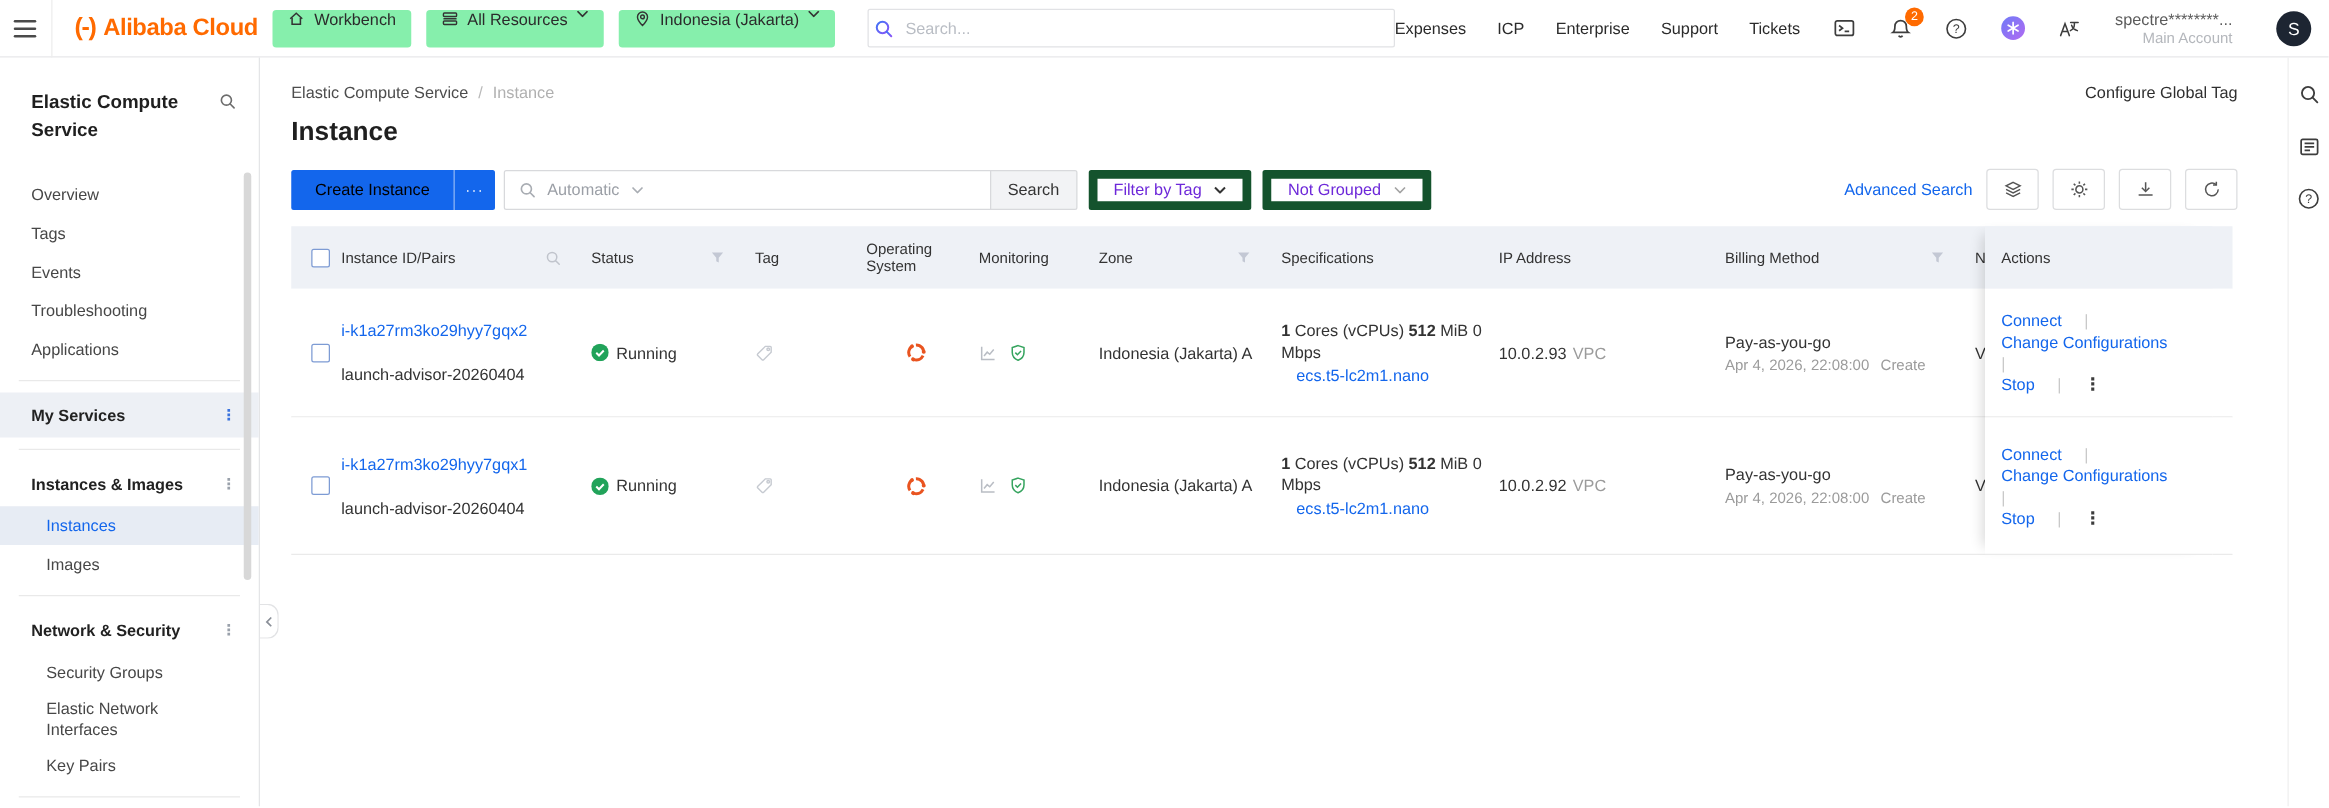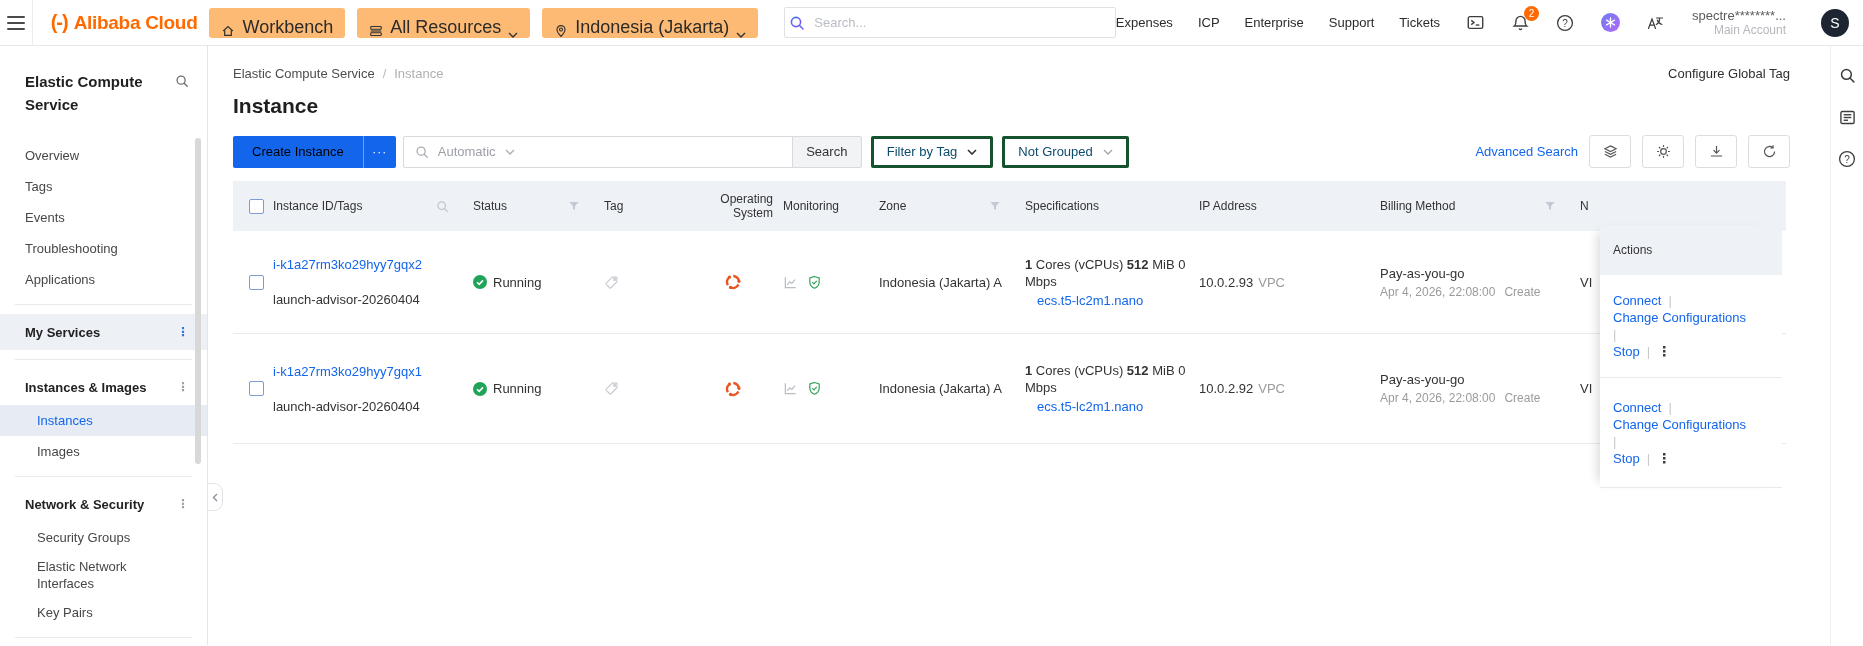--- a/index.html
+++ b/index.html
@@ -8,21 +8,21 @@
   a { text-decoration:none; cursor:pointer; }
   svg { display:block; }
 
   
   .topbar { height:46px; border-bottom:1px solid #e7e8ea; display:flex; align-items:center; padding-right:14px; }
   .hamburger { width:52px; height:46px; display:flex; flex-direction:column; justify-content:center; align-items:center; gap:4px; border-right:1px solid #ededed; cursor:pointer; }
   .hamburger i { display:block; width:18px; height:2px; background:#4a4a4a; border-radius:1px; }
   .logo { display:flex; align-items:baseline; gap:6px; margin-left:18px; color:#ff6a00; white-space:nowrap; }
   .logo .mark { font-weight:800; font-size:20px; letter-spacing:-1px; }
   .logo .word { font-weight:700; font-size:19px; letter-spacing:-0.3px; }
-  .chip { display:flex; align-items:flex-end; gap:7px; height:30px; padding:0 12px; background:#fdba74; border-radius:3px; font-size:18px; color:#2b2b2b; margin-left:12px; cursor:pointer; white-space:nowrap; }
+  .chip { display:flex; align-items:flex-start; gap:7px; height:30px; padding:0 12px; background:#86efac; border-radius:3px; font-size:13px; color:#2b2b2b; margin-left:12px; cursor:pointer; white-space:nowrap; }
   .chip svg { flex:none; }
   .chev { width:10px; height:6px; }
   .hsearch { display:flex; align-items:center; gap:9px; width:528px; height:31px; border:1px solid #e1e2e5; border-radius:2px; margin-left:26px; padding:0 4px; }
   .hsearch input { border:none; outline:none; flex:1; font-size:13px; color:#333; font-family:inherit; background:transparent; }
   .hsearch input::placeholder { color:#b9bdc4; }
   .topright { display:flex; align-items:center; margin-left:auto; gap:25px; }
   .toplink { font-size:13px; color:#2b2b2b; cursor:pointer; white-space:nowrap; }
   .topicon { position:relative; width:20px; height:20px; display:flex; align-items:center; justify-content:center; color:#3d3d3d; cursor:pointer; }
   .badge { position:absolute; top:-7px; right:-9px; min-width:15px; height:15px; padding:0 3px; background:#ff6a00; color:#fff; font-size:10px; border-radius:8px; display:flex; align-items:center; justify-content:center; }
   .grad-chip { width:19px; height:19px; border-radius:50%; background:linear-gradient(135deg,#6f7bf7,#b16af2); display:flex; align-items:center; justify-content:center; }
@@ -60,62 +60,62 @@
   .cfg-tag { margin-left:auto; color:#2f2f2f; cursor:pointer; }
   .pagetitle { margin-top:13px; font-size:21px; font-weight:700; color:#1f1f1f; }
 
   .toolbar { margin-top:17px; display:flex; align-items:center; }
   .btn-create { height:32px; background:#1366ec; color:#000000; font-size:13px; padding:0 19px; border:none; border-radius:2px 0 0 2px; cursor:pointer; font-family:inherit; }
   .btn-more { height:32px; width:33px; background:#1366ec; color:#fff; border:none; border-left:1px solid rgba(255,255,255,.4); border-radius:0 2px 2px 0; cursor:pointer; font-size:12px; letter-spacing:1px; }
   .search-combo { display:flex; margin-left:7px; }
   .search-select { width:390px; height:32px; border:1px solid #d8d9dc; border-radius:2px 0 0 2px; display:flex; align-items:center; gap:9px; padding:0 11px; cursor:pointer; background:#fff; }
   .search-select .ph { font-size:13px; color:#9b9fa6; }
   .btn-search { height:32px; width:70px; margin-left:-1px; background:#f2f3f5; border:1px solid #d8d9dc; border-radius:0 2px 2px 0; font-size:13px; color:#333; cursor:pointer; font-family:inherit; }
-  .dd { height:32px; border:3px solid #14532d; border-radius:2px; background:#fff; display:flex; align-items:center; gap:10px; padding:0 13px; font-size:13px; color:#0c4a6e; margin-left:9px; cursor:pointer; white-space:nowrap; }
+  .dd { height:32px; border:7px solid #14532d; border-radius:2px; background:#fff; display:flex; align-items:center; gap:10px; padding:0 13px; font-size:13px; color:#6d28d9; margin-left:9px; cursor:pointer; white-space:nowrap; }
   .dd .chev { color:#333; }
   .dd.muted .chev { color:#a3a3a3; }
   .adv { margin-left:auto; font-size:13px; color:#1366ec; cursor:pointer; white-space:nowrap; }
   .ibtn { width:42px; height:33px; border:1px solid #dcdddf; border-radius:3px; background:#fff; display:flex; align-items:center; justify-content:center; color:#555; margin-left:11px; cursor:pointer; }
 
   
   .table { margin-top:13px; width:1553px; position:relative; }
   .thead { display:flex; align-items:center; height:50px; background:#eef1f6; font-size:12px; color:#333; }
   .trow { display:flex; align-items:center; border-bottom:1px solid #eaeaea; font-size:13px; background:#fff; }
   .r1 { height:103px; } .r2 { height:110px; }
   .cell { display:flex; align-items:center; padding-right:10px; min-width:0; }
   .c-check { width:40px; padding-left:16px; }
   .c-id { width:200px; }
   .c-status { width:131px; }
   .c-tag { width:89px; }
-  .c-os { width:90px; justify-content:center; text-align:right; }
+  .c-os { width:90px; justify-content:center; text-align:left; }
   .c-mon { width:96px; gap:9px; }
   .c-zone { width:146px; }
   .c-spec { width:174px; }
   .c-ip { width:181px; }
   .c-bill { width:200px; }
   .c-clip { width:24px; overflow:hidden; white-space:nowrap; }
   .hd-ico { margin-left:auto; margin-right:14px; }
   .cb { width:15px; height:15px; border:1px solid #7d9bd4; border-radius:2px; background:#fff; cursor:pointer; flex:none; }
   .two-line { display:flex; flex-direction:column; justify-content:center; gap:20px; }
   .id-link { color:#1366ec; font-size:13px; }
   .id-name { color:#333; font-size:13px; }
   .st { display:flex; align-items:center; gap:6px; }
   .spec { line-height:17px; }
   .spec b { font-weight:700; }
   .spec .type { color:#1366ec; margin-top:2px; display:inline-block;margin-left:12px; }
   .ip-type { color:#9b9b9b; margin-left:5px; }
   .bill-2 { color:#9b9b9b; font-size:12px; margin-top:4px; }
   .bill-2 .act { margin-left:9px; }
   .clip-txt { color:#333; }
 
-  .actions-ovl { position:absolute; top:0; right:4px; width:182px; height:100%; box-shadow:-9px 0 10px -7px rgba(0,0,0,.16); z-index:4;margin-top:44px; }
+  .actions-ovl { position:absolute; top:0; right:16px; width:182px; height:100%; box-shadow:-9px 0 10px -7px rgba(0,0,0,.16); z-index:4; }
   .ao-head { height:50px; background:#eef1f6; display:flex; align-items:center; padding-left:13px; font-size:12px; color:#333; }
   .ao-row { background:#fff; border-bottom:1px solid #eaeaea; display:flex; flex-direction:column; justify-content:center; padding-left:13px; font-size:13px; line-height:17px; }
   .ao-r1 { height:103px; } .ao-r2 { height:110px; }
-  .ao-line { display:flex; align-items:center; gap:7px; min-height:17px; }
+  .ao-line { display:flex; align-items:center; gap:18px; min-height:17px; }
   .ao-line a { color:#1366ec; }
   .sep { color:#c9c9c9; }
   .more-v { color:#3c3c3c; font-size:14px; font-weight:700; cursor:pointer; }
 
   
   .rail { width:33px; flex:none; border-left:1px solid #efefef; display:flex; flex-direction:column; align-items:center; padding-top:20px; gap:24px; color:#565b63; }
   .rail .topicon { width:18px; height:18px; }
 </style>
 </head>
 <body>
@@ -339,21 +339,21 @@
           </svg>
       </span>
     </div>
 
     <div class="table">
       <div class="thead">
         <div class="cell c-check">
             <span class="cb"></span>
           </div>
         <div class="cell c-id">
-          <span>Instance ID/Tags</span>
+          <span>Instance ID/Pairs</span>
           <svg class="hd-ico" width="13" height="13" viewBox="0 0 16 16" fill="none" stroke="#c0c4cc" stroke-width="1.5">
               <circle cx="7" cy="7" r="4.6"></circle>
               <line x1="10.5" y1="10.5" x2="14" y2="14" stroke-linecap="round"></line>
             </svg>
         </div>
         <div class="cell c-status">
           <span>Status</span>
           <svg class="hd-ico" width="12" height="12" viewBox="0 0 12 12">
               <path d="M1.5 2h9L7 6.2V10L5 9V6.2Z" fill="#c3c8d4"></path>
             </svg>

